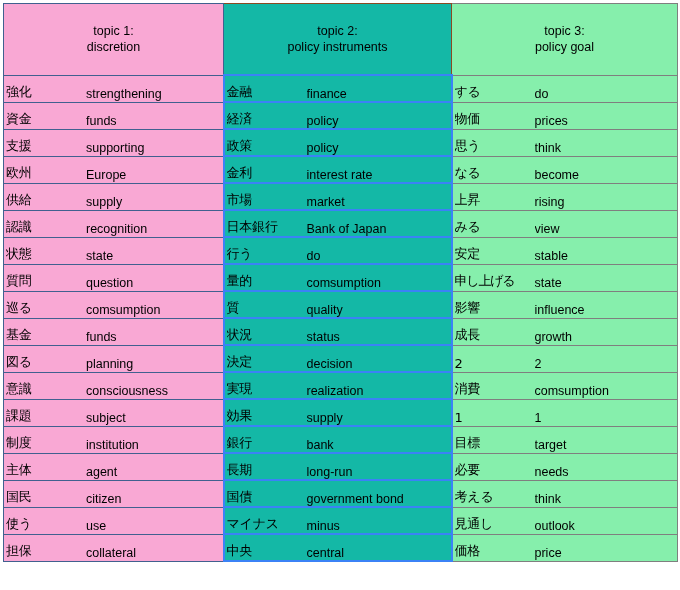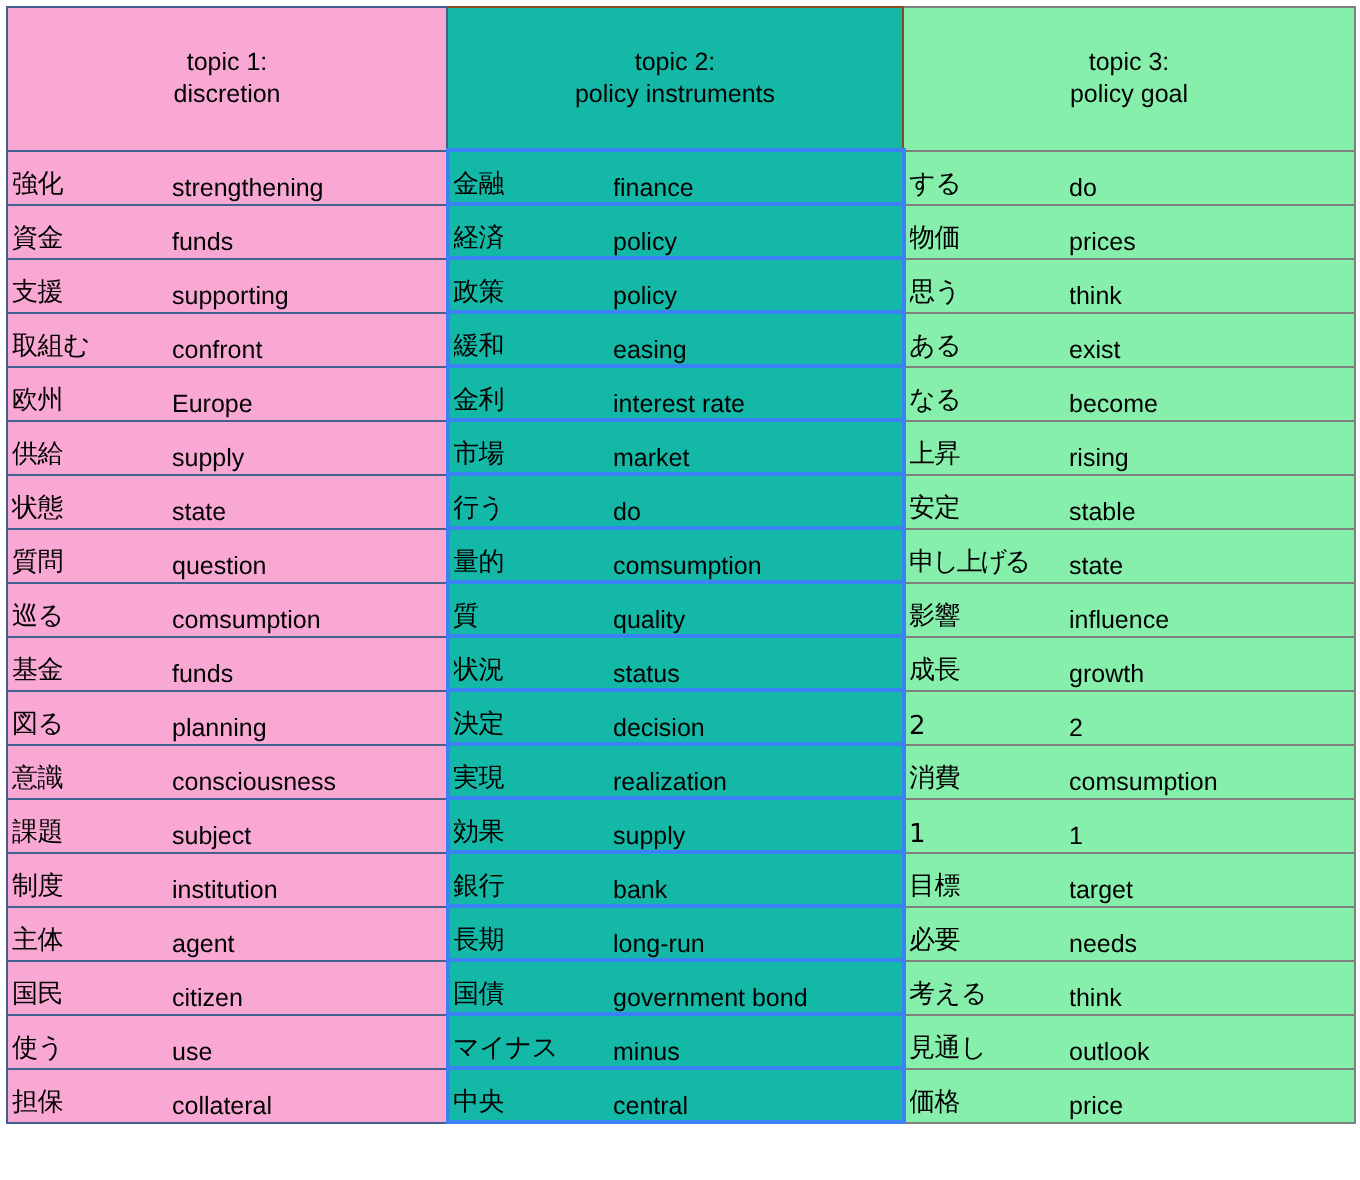--- a/index.html
+++ b/index.html
@@ -161,40 +161,20 @@
         <td class="cell topic3">
           <div class="pair">
             <span class="jp">思う</span>
             <span class="en">think</span>
           </div>
         </td>
       </tr>
       <tr>
         <td class="cell topic1">
           <div class="pair">
-            <span class="jp">取組む</span>
-            <span class="en">confront</span>
-          </div>
-        </td>
-        <td class="cell topic2">
-          <div class="pair">
-            <span class="jp">緩和</span>
-            <span class="en">easing</span>
-          </div>
-        </td>
-        <td class="cell topic3">
-          <div class="pair">
-            <span class="jp">ある</span>
-            <span class="en">exist</span>
-          </div>
-        </td>
-      </tr>
-      <tr>
-        <td class="cell topic1">
-          <div class="pair">
             <span class="jp">欧州</span>
             <span class="en">Europe</span>
           </div>
         </td>
         <td class="cell topic2">
           <div class="pair">
             <span class="jp">金利</span>
             <span class="en">interest rate</span>
           </div>
         </td>
@@ -215,20 +195,40 @@
         <td class="cell topic2">
           <div class="pair">
             <span class="jp">市場</span>
             <span class="en">market</span>
           </div>
         </td>
         <td class="cell topic3">
           <div class="pair">
             <span class="jp">上昇</span>
             <span class="en">rising</span>
+          </div>
+        </td>
+      </tr>
+      <tr>
+        <td class="cell topic1">
+          <div class="pair">
+            <span class="jp">認識</span>
+            <span class="en">recognition</span>
+          </div>
+        </td>
+        <td class="cell topic2">
+          <div class="pair">
+            <span class="jp">日本銀行</span>
+            <span class="en">Bank of Japan</span>
+          </div>
+        </td>
+        <td class="cell topic3">
+          <div class="pair">
+            <span class="jp">みる</span>
+            <span class="en">view</span>
           </div>
         </td>
       </tr>
       <tr>
         <td class="cell topic1">
           <div class="pair">
             <span class="jp">状態</span>
             <span class="en">state</span>
           </div>
         </td>

